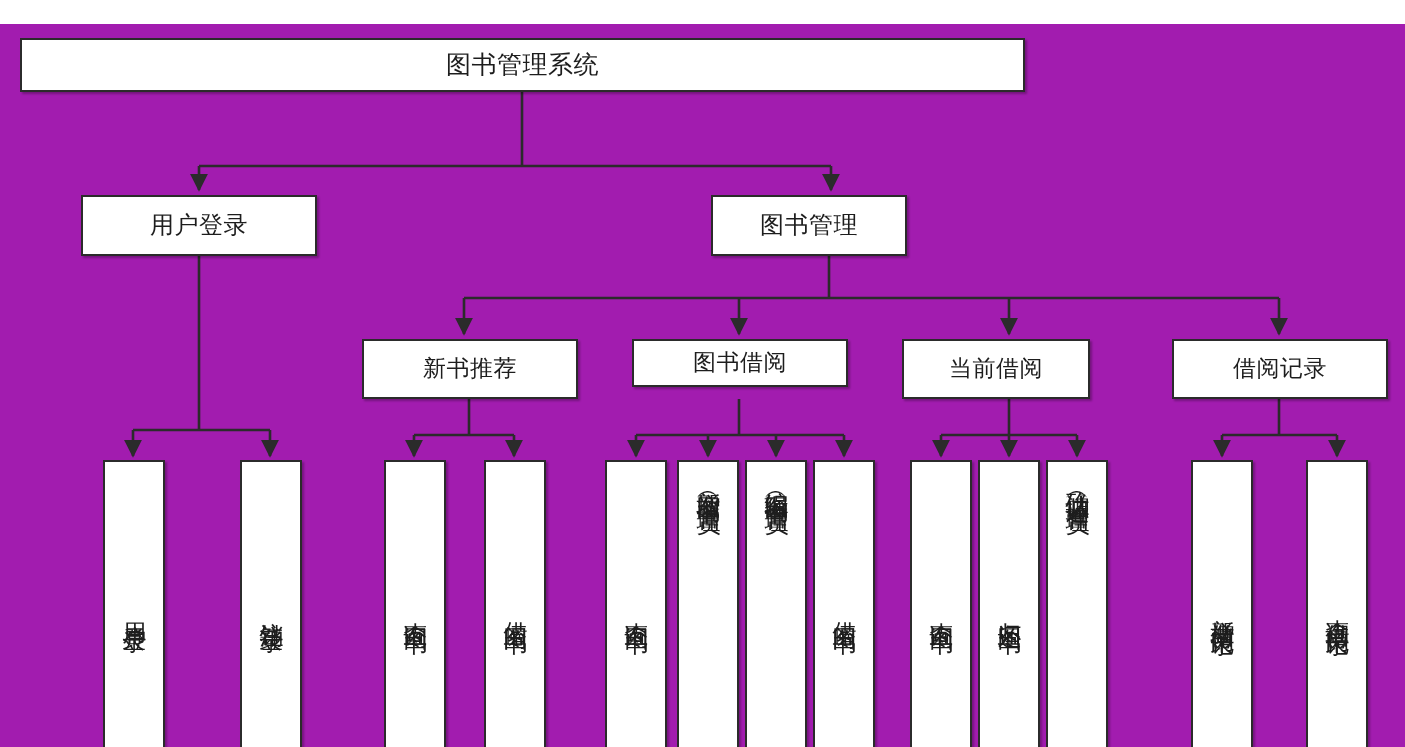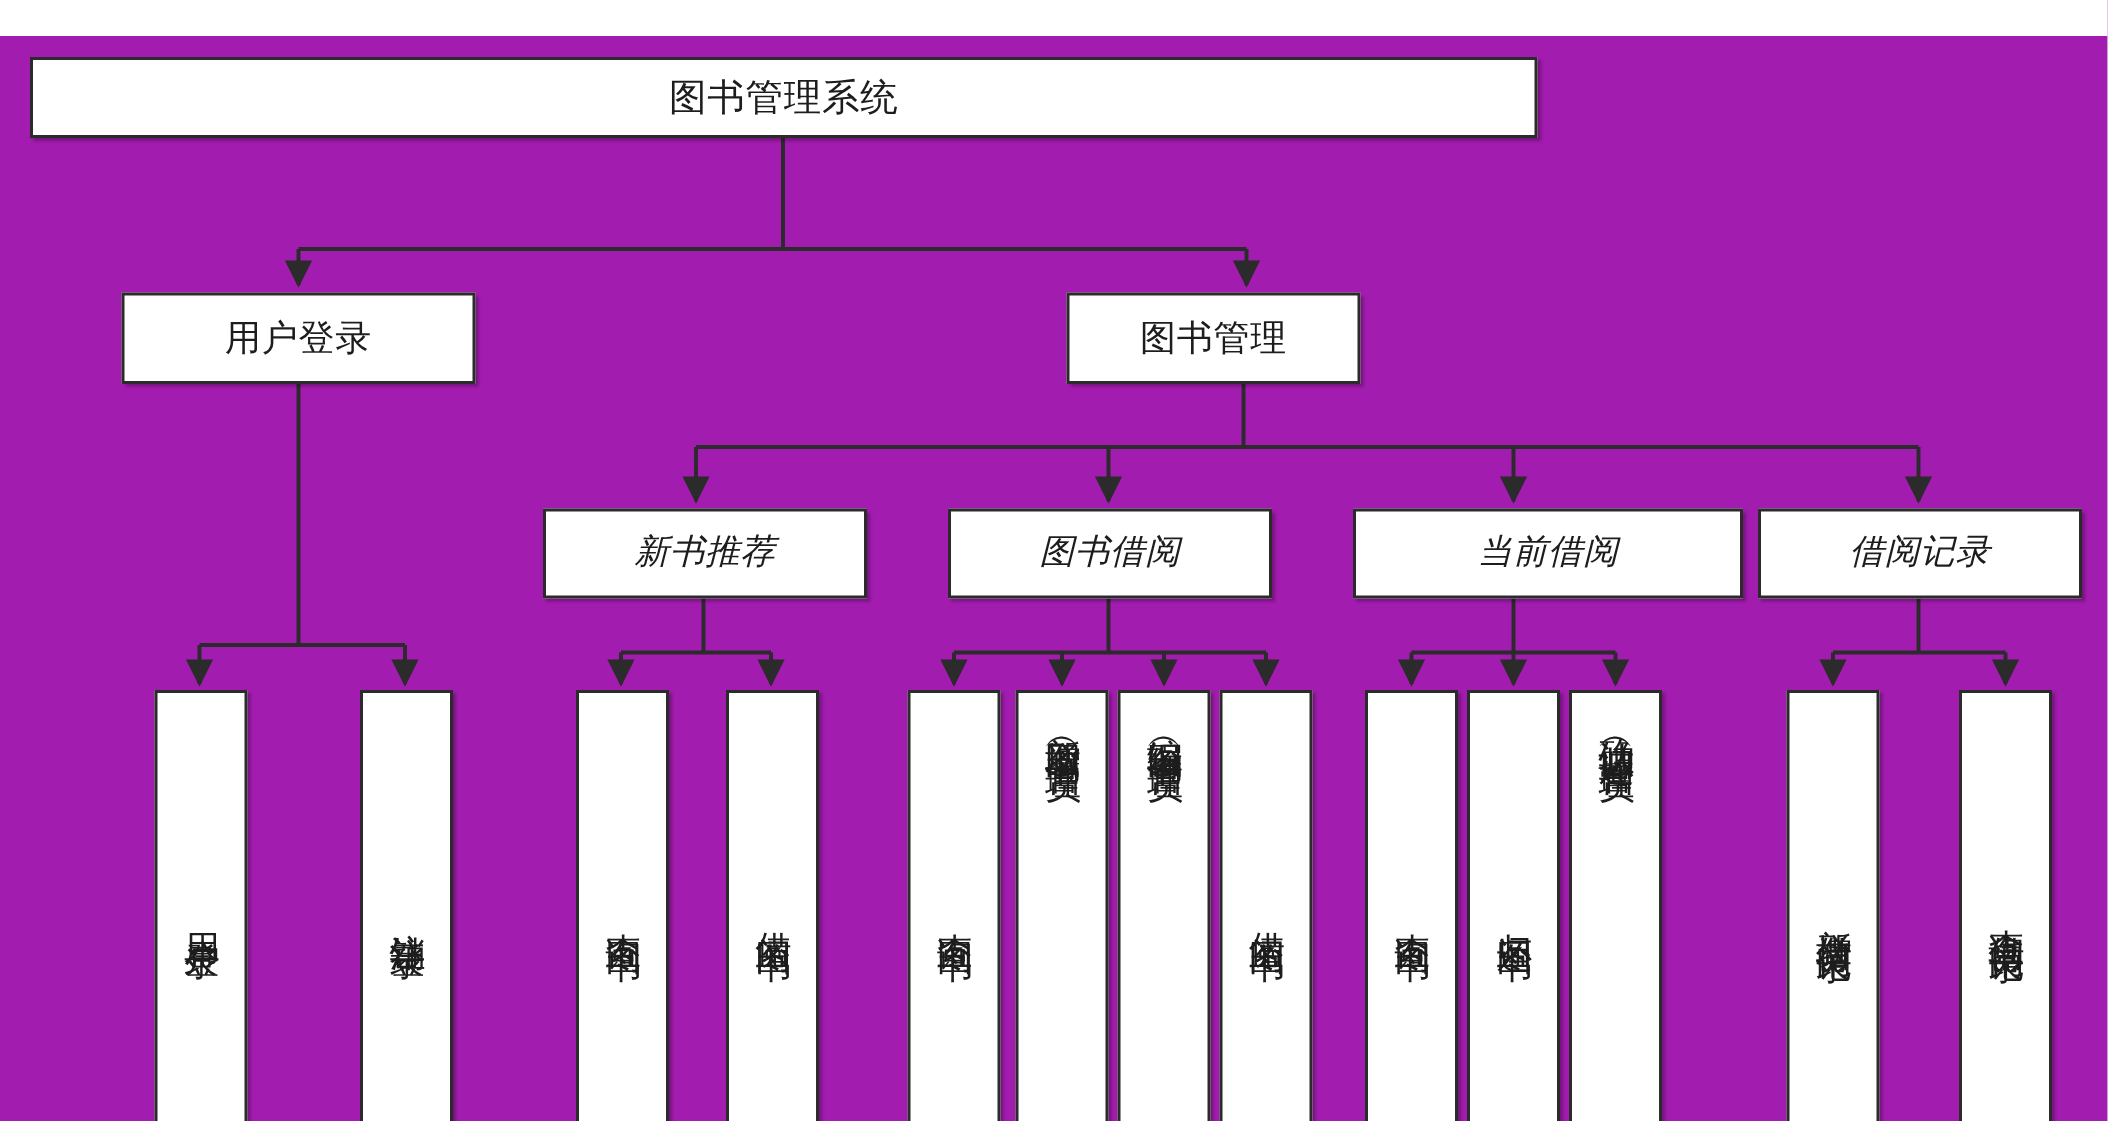--- a/index.html
+++ b/index.html
@@ -38,21 +38,21 @@
     color: #1d1d1d;
   }
   .node .label {
     display: block;
     text-align: center;
     line-height: 1.18;
     letter-spacing: 0.5px;
   }
   .node.root .label { font-size: 25px; }
   .node.l2 .label { font-size: 24px; }
-  .node.l3 .label { font-size: 23px; font-style: italic; }
+  .node.l3 .label { font-size: 23px; }
 
   .node.leaf {
     align-items: flex-start;
     padding-top: 10px;
   }
   .node.leaf .label {
     writing-mode: vertical-rl;
     text-orientation: upright;
     font-size: 24px;
     line-height: 1.3;
@@ -134,24 +134,24 @@
   <div class="node l2" style="left:81px; top:171px; width:236px; height:61px;">
     <span class="label">用户登录</span>
   </div>
   <div class="node l2" style="left:711px; top:171px; width:196px; height:61px;">
     <span class="label">图书管理</span>
   </div>
 
   <div class="node l3" style="left:362px; top:315px; width:216px; height:60px;">
     <span class="label">新书推荐</span>
   </div>
-  <div class="node l3" style="left:632px; top:315px; width:216px; height:60px;">
+  <div class="node l3" style="left:632px; top:315px; width:216px; height:48px;">
     <span class="label">图书借阅</span>
   </div>
-  <div class="node l3" style="left:902px; top:315px; width:260px; height:60px;">
+  <div class="node l3" style="left:902px; top:315px; width:188px; height:60px;">
     <span class="label">当前借阅</span>
   </div>
   <div class="node l3" style="left:1172px; top:315px; width:216px; height:60px;justify-content:center;">
     <span class="label">借阅记录</span>
   </div>
 
   <div class="node leaf shortpad" style="left:103px; top:436px; width:62px; height:298px;">
     <span class="label">用户登录</span>
   </div>
   <div class="node leaf shortpad" style="left:240px; top:436px; width:62px; height:298px;">

